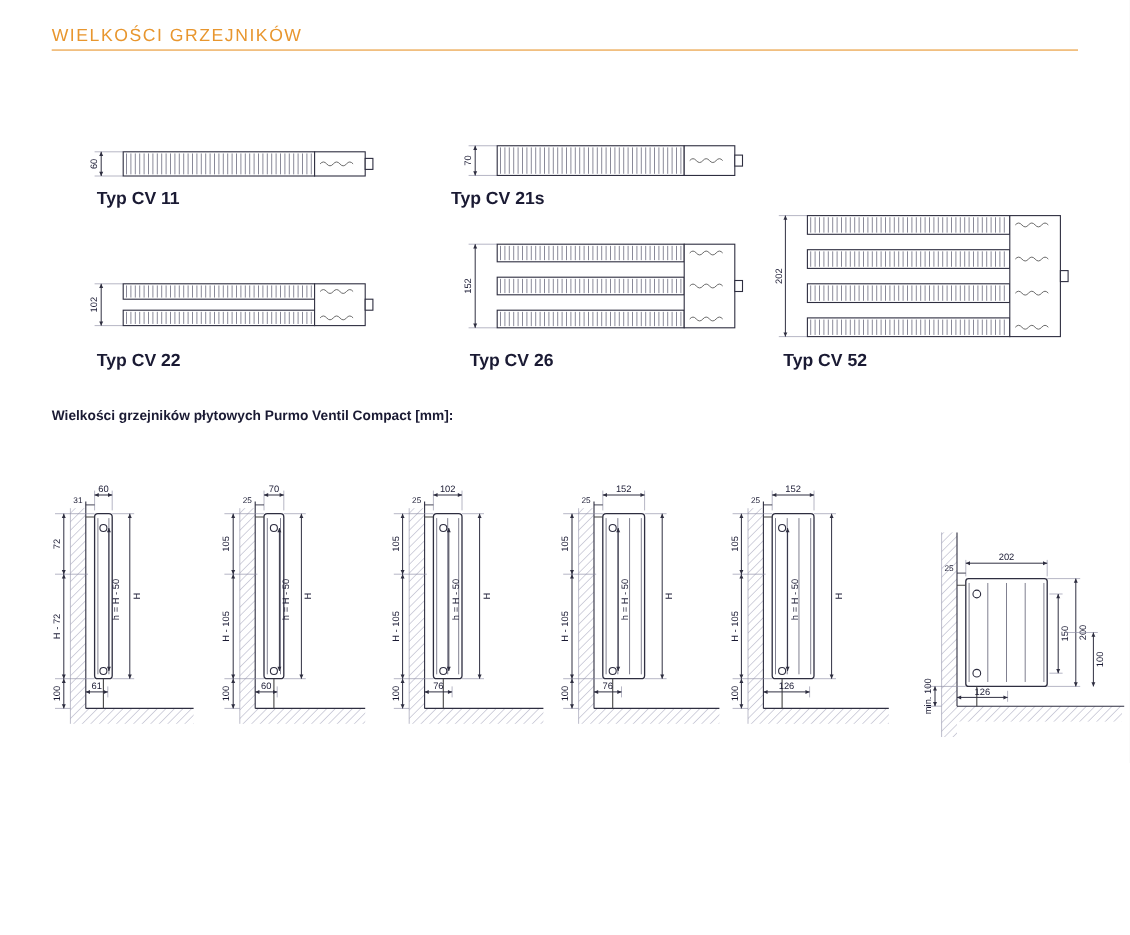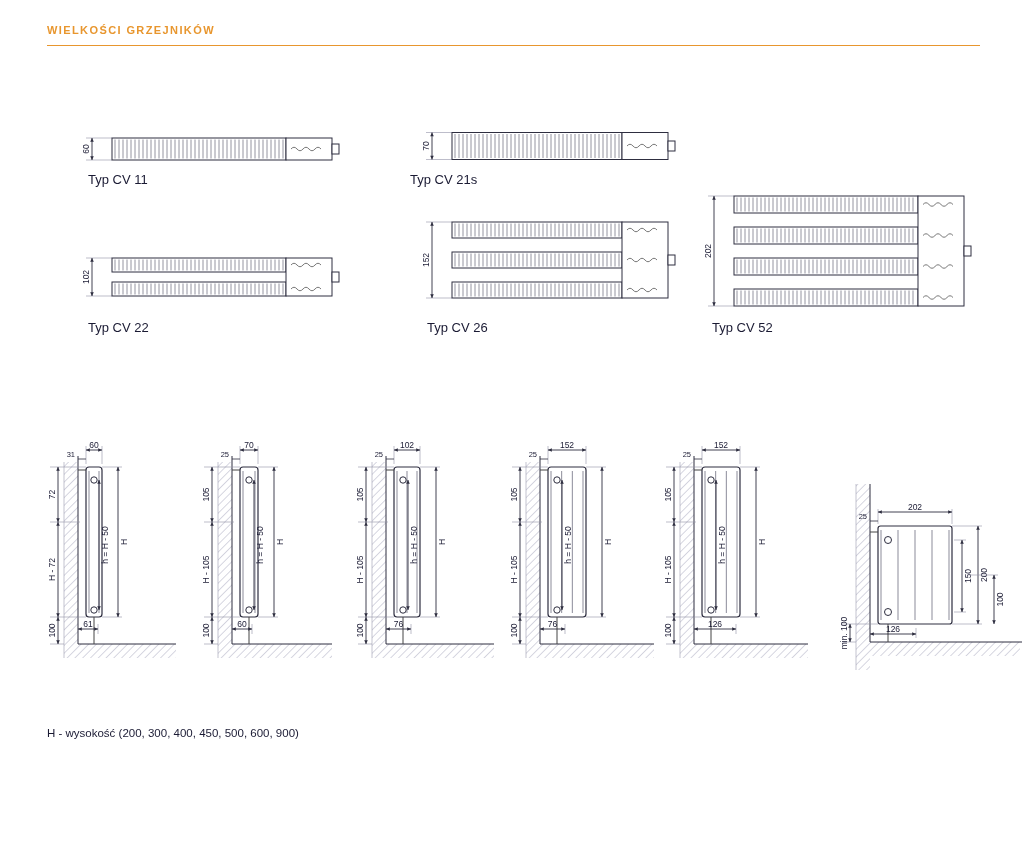--- a/index.html
+++ b/index.html
@@ -1,21 +1,21 @@
 <!DOCTYPE html>
 <html style="--accent: #E8962E; --ink: #1A1A33;"><head>
 <meta charset="utf-8">
 <style>
   :root{ --accent:#E8962E; --ink:#1A1A33; }
   *{box-sizing:border-box}
   body{margin:0;background:#e9e9e9;font-family:"Liberation Sans",sans-serif}
   .page{position:relative;width:1027px;height:850px;background:#ffffff;overflow:hidden;margin:0 auto;color:var(--ink)}
-  .page-title{position:absolute;left:47px;top:24px;margin:0;font-size:11px;font-weight:700;letter-spacing:1.4px;color:var(--accent)}
+  .page-title{position:absolute;left:47px;top:24px;margin:0;font-size:16px;font-weight:400;letter-spacing:1.4px;color:var(--accent)}
   .header-rule{position:absolute;left:47px;top:45px;width:933px;height:1px;background:var(--accent)}
-  .cs-label{position:absolute;font-size:13px;font-weight:400;color:var(--ink)}
+  .cs-label{position:absolute;font-size:16px;font-weight:700;color:var(--ink)}
   .section-title{position:absolute;left:47px;top:371px;margin:0;font-size:12.5px;font-weight:700;color:var(--ink)}
   .mount{position:absolute;line-height:0}
   .legend{position:absolute;left:47px;top:727px;font-size:11.5px;color:var(--ink)}
   .legend div{margin-bottom:7px}
   svg text{font-family:"Liberation Sans",sans-serif}
 </style>
 </head>
 <body>
 
 <div class="page">
@@ -592,20 +592,21 @@
           <rect x="264" y="60" width="7" height="10" fill="#fff" stroke="#2E2E40" stroke-width="1"></rect>
         </g>
       </svg></div>
 
   <div class="cs-label" style="left:88px;top:172px">Typ CV 11</div>
   <div class="cs-label" style="left:410px;top:172px">Typ CV 21s</div>
   <div class="cs-label" style="left:88px;top:320px">Typ CV 22</div>
   <div class="cs-label" style="left:427px;top:320px">Typ CV 26</div>
   <div class="cs-label" style="left:712px;top:320px">Typ CV 52</div>
 
+  <h2 class="section-title">Wielkości grzejników płytowych Purmo Ventil Compact [mm]:</h2>
 
   <div id="mount-sv0" class="mount" style="left:48px;top:412px"><svg width="150" height="262" viewBox="0 0 150 262">
         <defs>
           <pattern id="hp1" width="5.5" height="5.5" patternUnits="userSpaceOnUse" patternTransform="rotate(45)">
             <line x1="0" y1="0" x2="0" y2="5.5" stroke="#aeaec2" stroke-width="1"></line>
           </pattern>
         </defs>
         <g>
           <rect x="16" y="50" width="14" height="196" fill="url(#hp1)"></rect>
           <rect x="30" y="232" width="98" height="14" fill="url(#hp1)"></rect>
@@ -984,16 +985,15 @@
           <text x="6.5" y="155" font-size="8.5" text-anchor="middle" fill="#1A1A33" transform="rotate(-90 6.5 155)">min. 100</text>
           <line x1="76" y1="150" x2="76" y2="160" stroke="#9090a6" stroke-width="0.6"></line>
           <line x1="30" y1="156" x2="76" y2="156" stroke="#2E2E40" stroke-width="0.9"></line>
           <polygon points="30,156 33.8,154.2 33.8,157.8" fill="#2E2E40"></polygon>
           <polygon points="76,156 72.2,154.2 72.2,157.8" fill="#2E2E40"></polygon>
           <text x="53" y="153.5" font-size="8.5" text-anchor="middle" fill="#1A1A33">126</text>
         </g>
       </svg></div>
 
   <div class="legend">
-    <div>H - wysokość (200, 300, 400, 450, 500, 600, 900)</div>
   </div>
 
 </div>
 
 </body></html>

